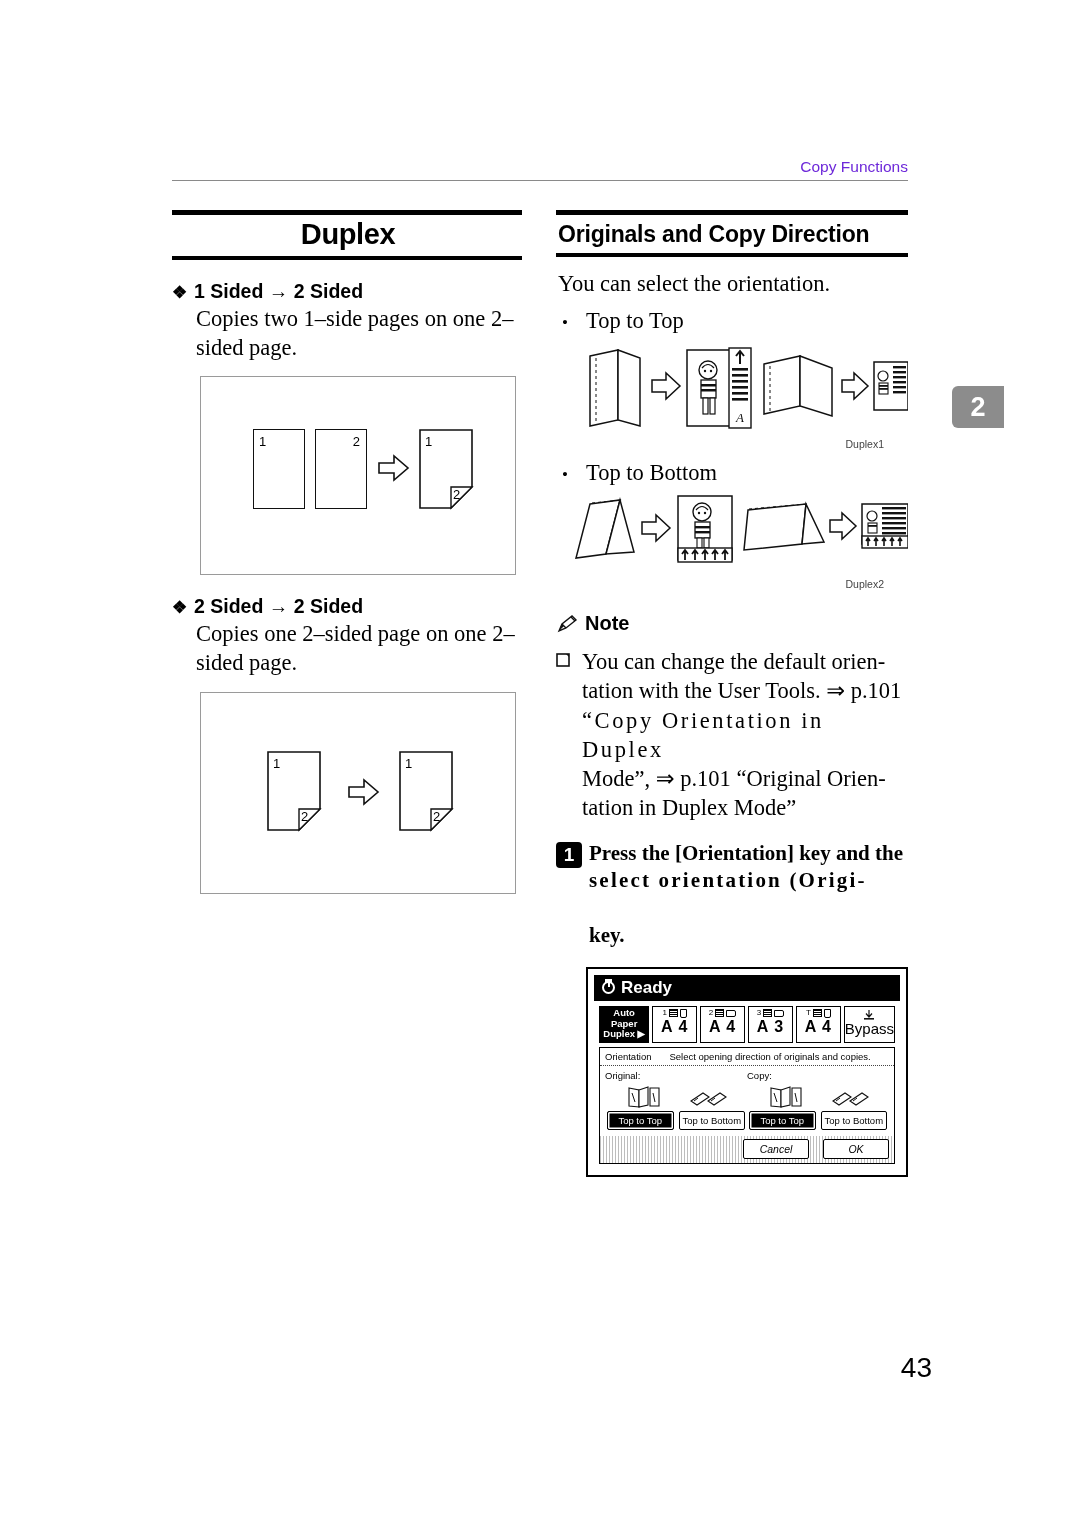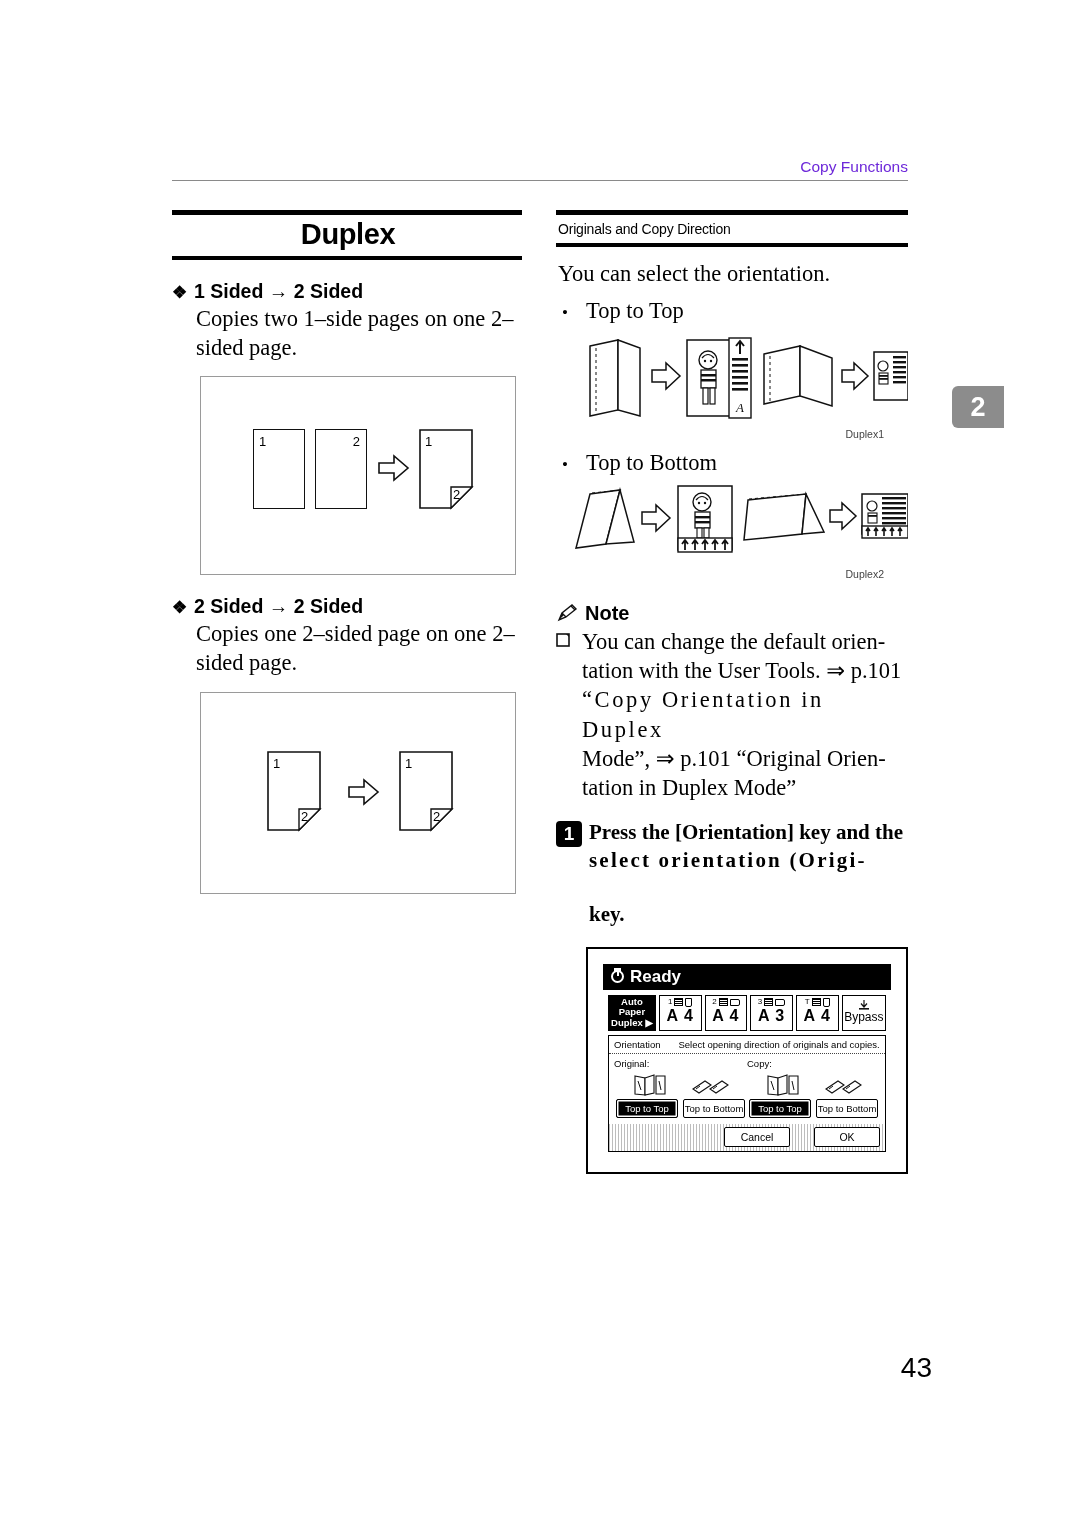--- a/index.html
+++ b/index.html
@@ -81,22 +81,22 @@
     font-family: "Liberation Sans", sans-serif;
     font-weight: bold;
     font-size: 29px;
     letter-spacing: -0.4px;
     padding: 4px 0 6px 2px;
     line-height: 1.08;
     text-align: center;
   }
   .h2-title {
     font-family: "Liberation Sans", sans-serif;
-    font-weight: normal;
-    font-size: 14px;
+    font-weight: bold;
+    font-size: 23px;
     letter-spacing: -0.2px;
     padding: 6px 0 6px 2px;
     line-height: 1.15;
   }
 
   .body-p {
     font-size: 22.5px;
     line-height: 1.30;
     margin: 12px 0 0 2px;
   }
@@ -175,21 +175,21 @@
     align-items: center;
     gap: 7px;
     margin: 22px 0 2px 0;
     font-family: "Liberation Sans", sans-serif;
     font-weight: bold;
     font-size: 20px;
   }
   .note-item {
     display: flex;
     align-items: flex-start;
-    margin-top: 2px;
+    margin-top: 12px;
   }
   .note-box-glyph {
     flex: 0 0 26px;
     padding-top: 6px;
   }
   .note-text {
     font-size: 22.5px;
     line-height: 1.30;
     flex: 1;
   }
@@ -229,21 +229,21 @@
   
   .lcd {
     margin: 18px 0 0 30px;
     width: 322px;
     border: 2px solid #000;
     background: #fff;
     box-sizing: border-box;
     position: relative;
     font-family: "Liberation Sans", sans-serif;
   }
-  .lcd-inner { padding: 15px; border-radius: 18px; }
+  .lcd-inner { padding: 6px; border-radius: 18px; }
   .lcd-titlebar {
     background: #000;
     color: #fff;
     height: 26px;
     display: flex;
     align-items: center;
     padding-left: 8px;
     gap: 6px;
     font-weight: bold;
     font-size: 17px;
@@ -308,21 +308,21 @@
     font-size: 16px;
     font-weight: bold;
     letter-spacing: 1px;
     line-height: 1.05;
   }
   .tray.bypass {
     display: flex;
     flex-direction: column;
     align-items: center;
     justify-content: center;
-    font-size: 12px;
+    font-size: 15px;
     line-height: 1.2;
     width: 52px;
   }
   .mini-icon-box {
     display: inline-block;
     width: 9px; height: 8px;
     border: 1px solid #000;
     box-sizing: border-box;
   }
   .mini-icon-box.fill {
@@ -384,26 +384,27 @@
     border-radius: 2px;
   }
   .obtn.sel {
     background: #000;
     color: #fff;
     box-shadow: inset 0 0 0 1.5px #fff, inset 0 0 0 3px #000;
   }
   .lcd-footer {
     display: flex;
     justify-content: flex-end;
-    gap: 24px;
+    gap: 14px;
     padding: 3px 5px 4px 5px;
     background:
       repeating-linear-gradient(to right, #bdbdbd 0 1px, #ffffff 1px 3px),
       repeating-linear-gradient(to bottom, #bdbdbd 0 1px, #ffffff 1px 3px);
     margin-top: 4px;
+    font-style: italic;
   }
   .fbtn {
     width: 64px;
     border: 1.5px solid #000;
     background: #fff;
     text-align: center;
     font-size: 10.5px;
     padding: 3px 0;
     border-radius: 2px;
   }

